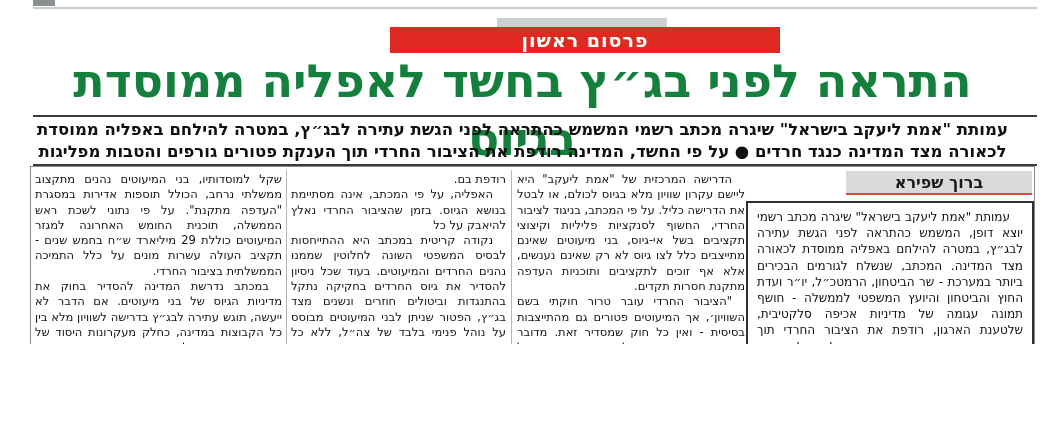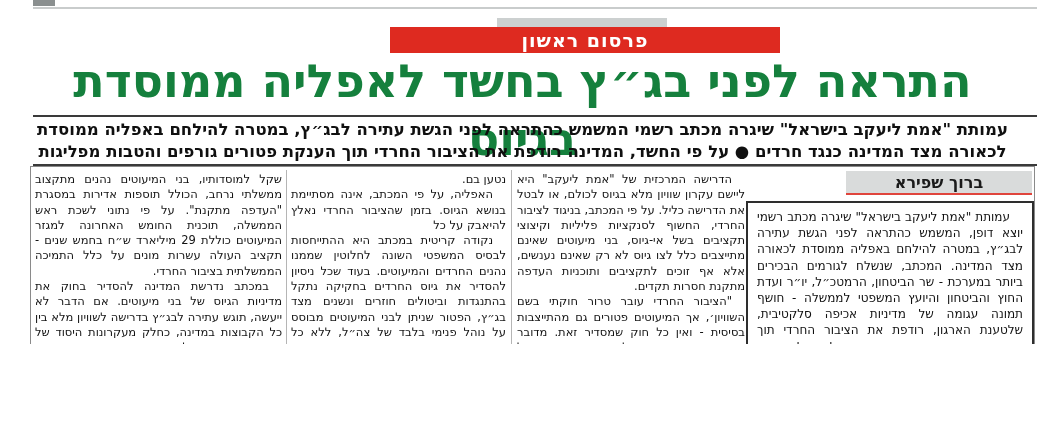--- a/index.html
+++ b/index.html
@@ -98,21 +98,21 @@
   <div class="abs lead-box">
     <p>עמותת "אמת ליעקב בישראל" שיגרה מכתב רשמי יוצא דופן, המשמש כהתראה לפני הגשת עתירה לבג״ץ, במטרה להילחם באפליה ממוסדת לכאורה מצד המדינה. המכתב, שנשלח לגורמים הבכירים ביותר במערכת - שר הביטחון, הרמטכ״ל, יו״ר ועדת החוץ והביטחון והיועץ המשפטי לממשלה - חושף תמונה עגומה של מדיניות אכיפה סלקטיבית, שלטענת הארגון, רודפת את הציבור החרדי תוך הענקת פטורים גורפים והטבות מפליגות למיעוטים אחרים.</p>
   </div>
 
   <div class="abs col col2">
     <p class="ind">הדרישה המרכזית של "אמת ליעקב" היא ליישם עקרון שוויון מלא בגיוס לכולם, או לבטל את הדרישה כליל. על פי המכתב, בניגוד לציבור החרדי, החשוף לסנקציות פליליות וקיצוצי תקציבים בשל אי-גיוס, בני מיעוטים שאינם מתייצבים כלל לצו גיוס לא רק שאינם נענשים, אלא אף זוכים לתקציבים ותוכניות העדפה מתקנת חסרות תקדים.</p>
     <p class="ind">"הציבור החרדי עובר טרור חוקתי בשם השוויון׳, אך המיעוטים פטורים גם מהתייצבות בסיסית - ואין כל חוק שמסדיר זאת. מדובר בהפרת עקרונות יסוד של המשפט החוקתי ושל עקרון השוויון בפני החוק," נכתב במכתב, עליו חתום עו״ד</p>
   </div>
 
   <div class="abs col col3">
-    <p>נטען בם.</p>
+    <p>רודפת בם.</p>
     <p class="ind">האפליה, על פי המכתב, אינה מסתיימת בנושא הגיוס. בזמן שהציבור החרדי נאלץ להיאבק על כל</p>
     <p class="ind">נקודה קריטית במכתב היא ההתייחסות לבסיס המשפטי השונה לחלוטין שממנו נהנים החרדים והמיעוטים. בעוד שכל ניסיון להסדיר את גיוס החרדים בחקיקה נתקל בהתנגדות וביטולים חוזרים ונשנים מצד בג״ץ, הפטור שניתן לבני המיעוטים מבוסס על נוהל פנימי בלבד של צה״ל, ללא כל הסמכה חוקית. מצב זה, נטען במכתב, עומד בניגוד מוחלט לפסיקות בג״ץ עצמו שדרשו הסדרה חוקית של סוגיית הגיוס.</p>
   </div>
 
   <div class="abs col col4">
     <p>שקל למוסדותיו, בני המיעוטים נהנים מתקצוב ממשלתי נרחב, הכולל תוספות אדירות במסגרת "העדפה מתקנת". על פי נתוני לשכת ראש הממשלה, תוכנית החומש האחרונה למגזר המיעוטים כוללת 29 מיליארד ש״ח בחמש שנים - תקציב העולה עשרות מונים על כלל התמיכה הממשלתית בציבור החרדי.</p>
     <p class="ind">במכתב נדרשת המדינה להסדיר בחוק את מדיניות הגיוס של בני מיעוטים. אם הדבר לא ייעשה, תוגש עתירה לבג״ץ בדרישה לשוויון מלא בין כל הקבוצות במדינה, כחלק מעקרונות היסוד של הדמוקרטיה הישראלית.</p>
   </div>
 
   <div class="abs footer-redbar"></div>

